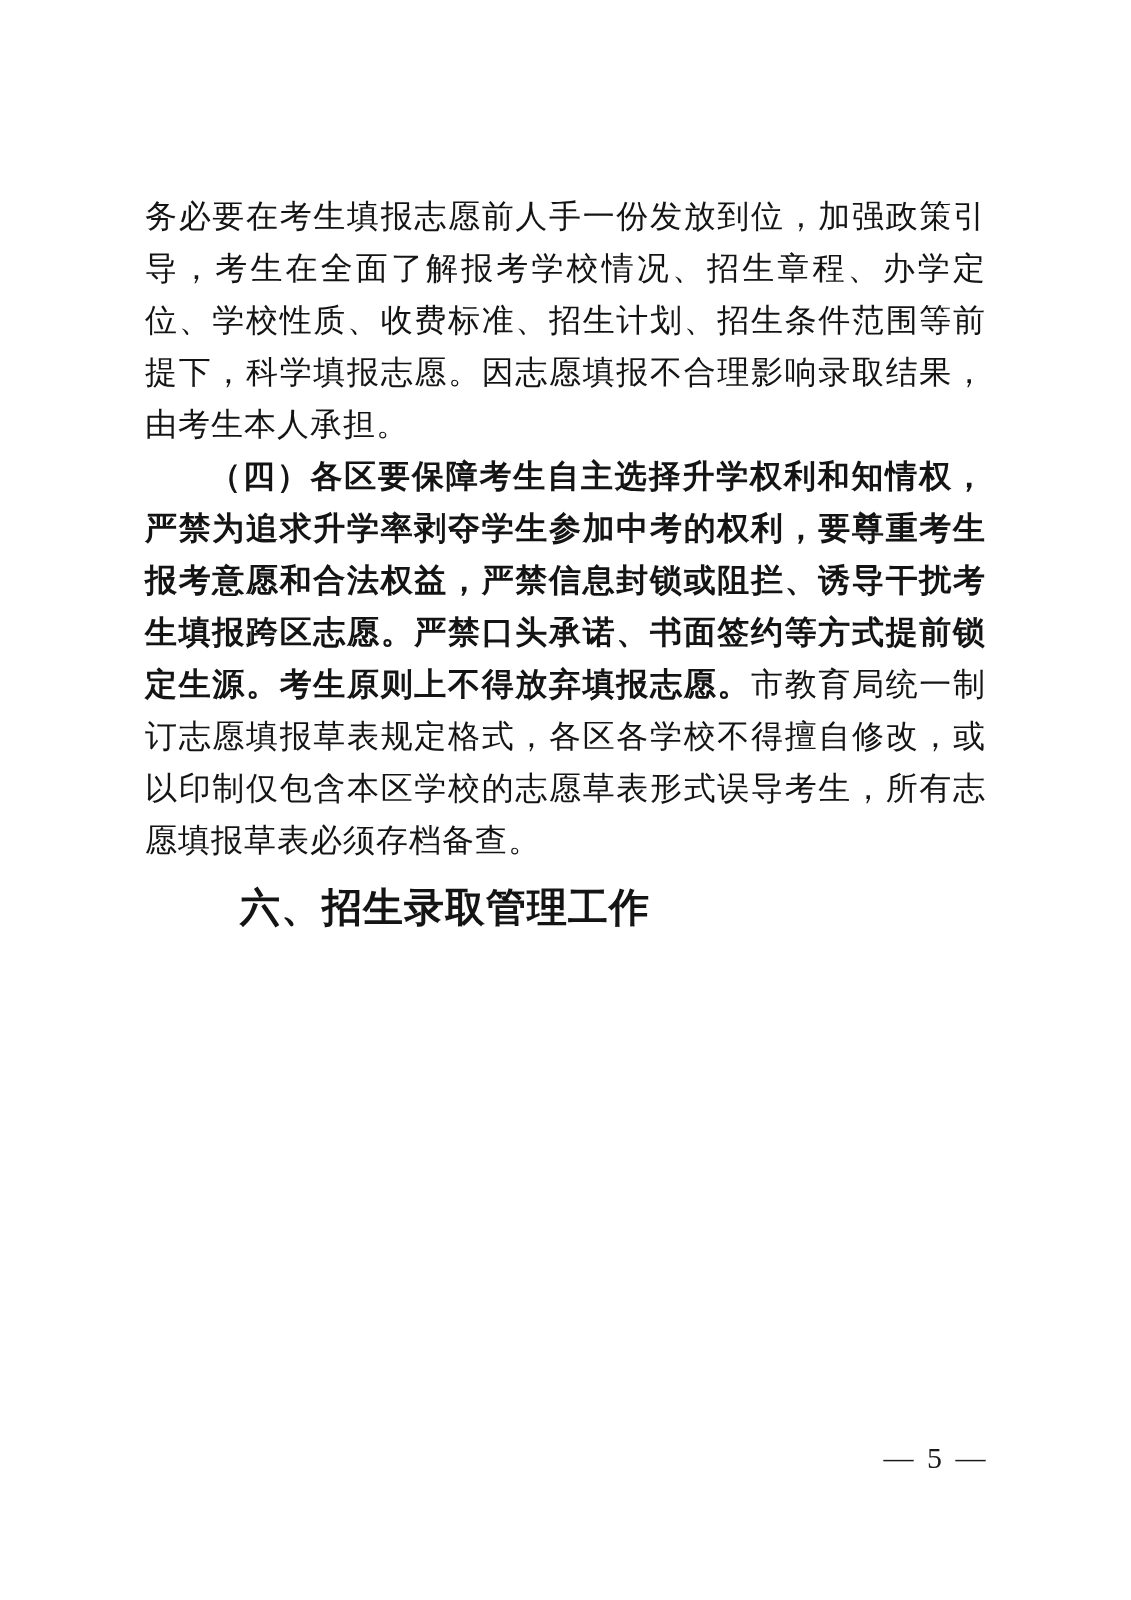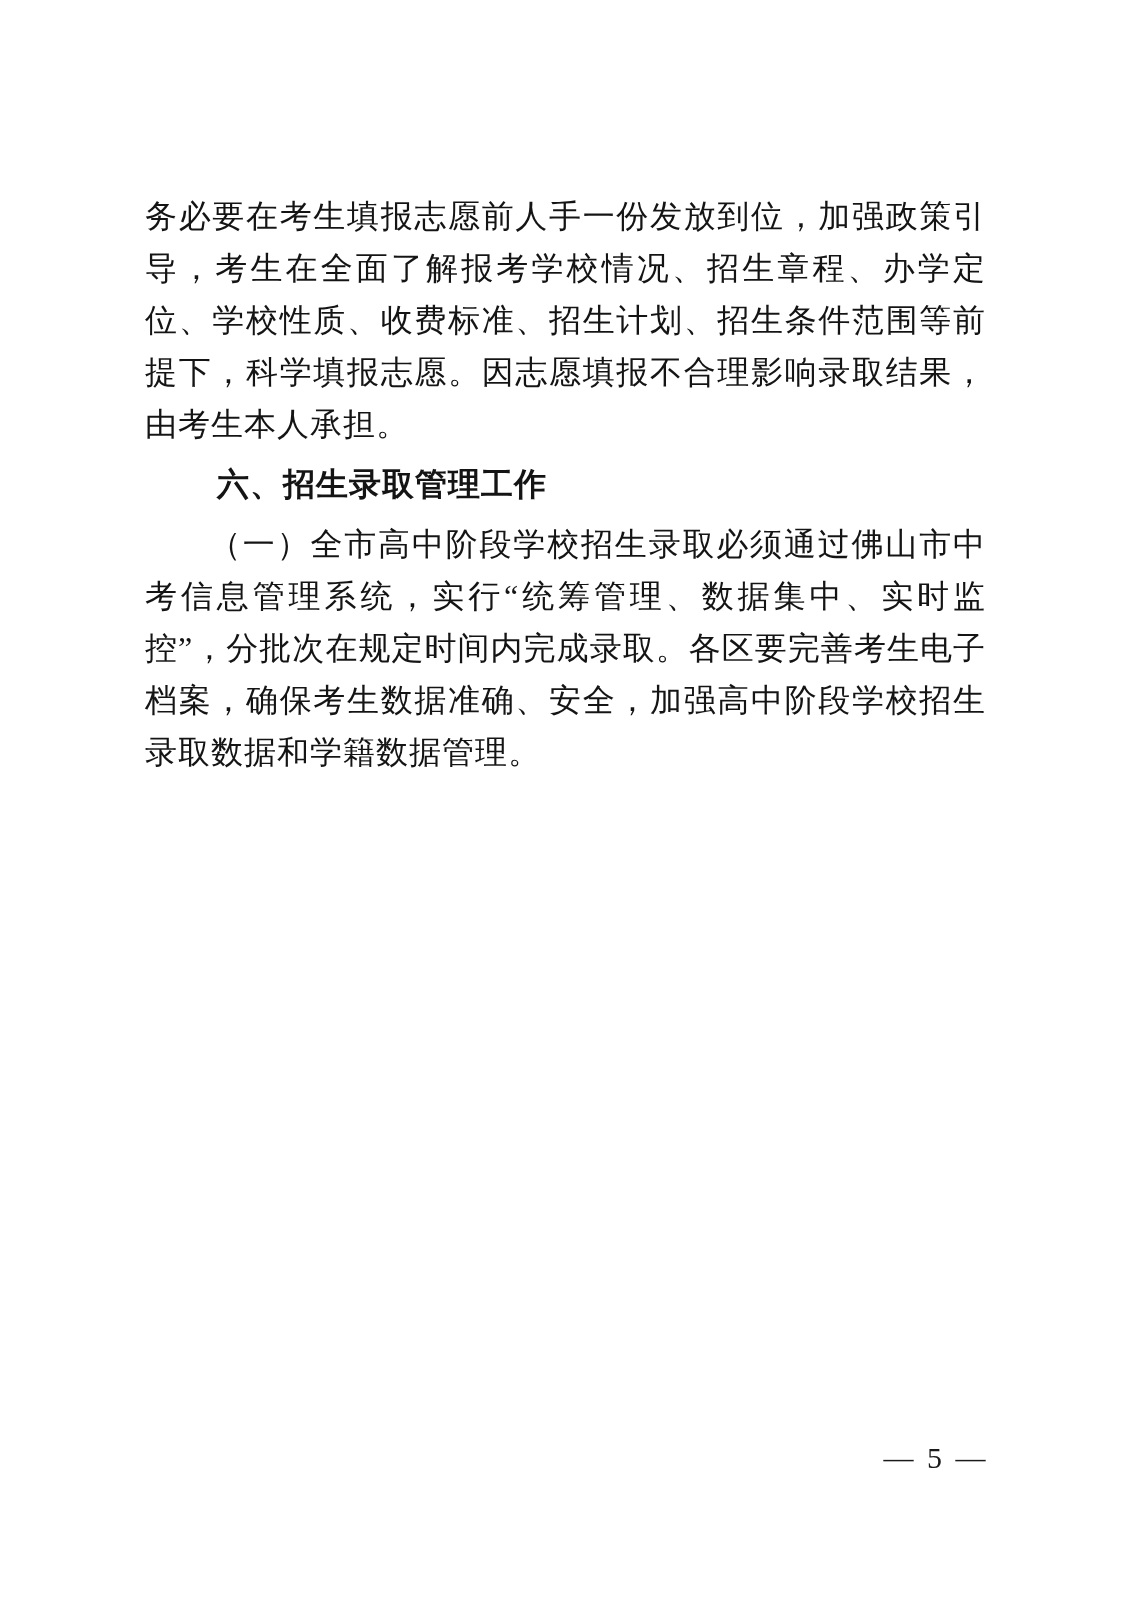--- a/index.html
+++ b/index.html
@@ -44,23 +44,23 @@
   }
   .seg.regular {
     font-family: "Liberation Serif", "DejaVu Serif", serif;
     font-weight: 400;
   }
   .seg.bold, .heading {
     font-family: "Liberation Sans", "DejaVu Sans", sans-serif;
     font-weight: 700;
   }
   .heading {
-    margin: 8px;
+    margin: 15px;
     padding: 0;
-    font-size: 32px;
+    font-size: 40px;
     line-height: 52px;
   }
   .page-number {
     position: absolute;
     top: 1440px;
     left: 876px;
     width: 120px;
     font-size: 30px;
     line-height: 36px;
     letter-spacing: 3px;
@@ -73,23 +73,23 @@
 </head>
 <body>
 
 <div class="page">
 
   <div class="content">
 
     <p class="para"><span class="seg regular">务必要在考生填报志愿前人手一份发放到位，加强政策引导，考生在全面了解报考学校情况、招生章程、办学定位、学校性质、收费标准、招生计划、招生条件范围等前提下，科学填报志愿。因志愿填报不合理影响录取结果，由考生本人承担。</span></p>
 
 
+    <p class="para indent"><span class="seg bold">（四）各区要保障考生自主选择升学权利和知情权，严禁为追求升学率剥夺学生参加中考的权利，要尊重考生报考意愿和合法权益，严禁信息封锁或阻拦、诱导干扰考生填报跨区志愿。严禁口头承诺、书面签约等方式提前锁定生源。考生原则上不得放弃填报志愿。</span><span class="seg regular">市教育局统一制订志愿填报草表规定格式，各区各学校不得擅自修改，或以印制仅包含本区学校的志愿草表形式误导考生，所有志愿填报草表必须存档备查。</span></p>
 
     <h2 class="heading indent"><span class="seg bold">六、招生录取管理工作</span></h2>
 
-    <p class="para indent"><span class="seg regular">（一）全市高中阶段学校招生录取必须通过佛山市中考信息管理系统，实行“统筹管理、数据集中、实时监控”，分批次在规定时间内完成录取。各区要完善考生电子档案，确保考生数据准确、安全，加强高中阶段学校招生录取数据和学籍数据管理。</span></p>
 
 
   </div>
 
   <div class="page-number">— 5 —</div>
 
 </div>
 
 </body></html>

